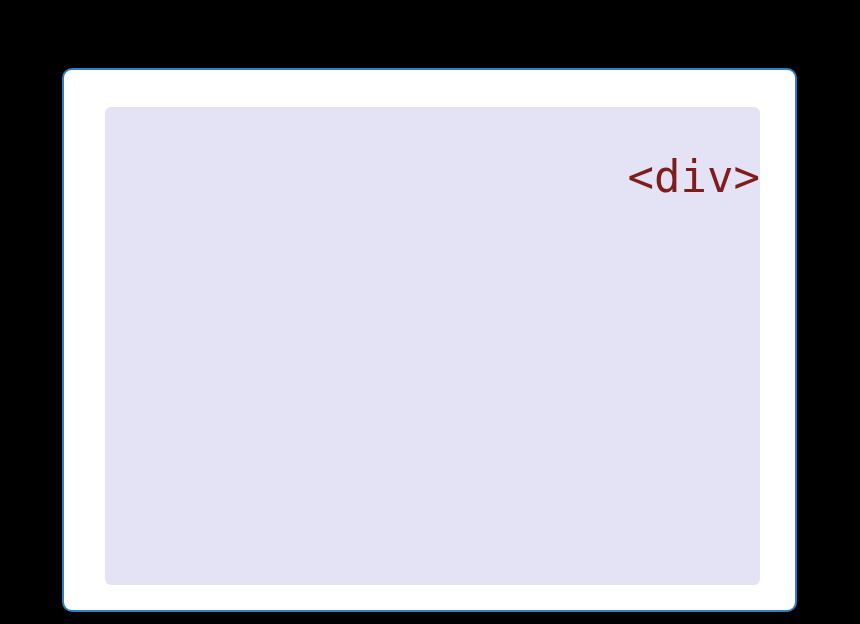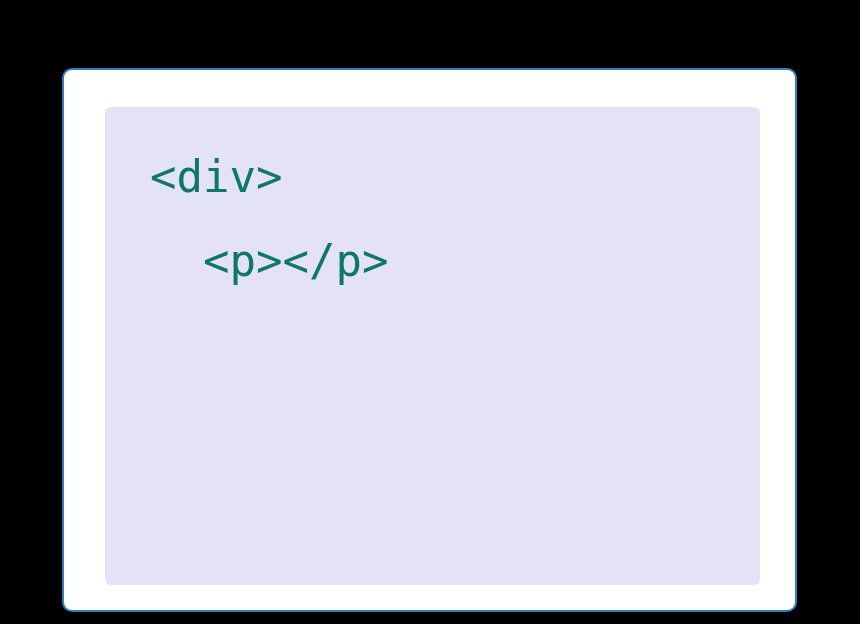--- a/index.html
+++ b/index.html
@@ -35,26 +35,26 @@
     border-radius: 6px;
     box-sizing: border-box;
     padding: 28px 0 0 45px;
     overflow: hidden;
   }
   .code-line {
     white-space: pre;
     font-family: "DejaVu Sans Mono", monospace;
     font-size: 44px;
     line-height: 84px;
-    color: #0f766e;
+    color: #7f1d1d;
+    text-align: right;
   }
 </style>
 </head>
 <body>
 
 <div class="page">
   <div class="card">
     <div class="code-block">
       <div class="code-line">&lt;div&gt;</div>
-      <div class="code-line">  &lt;p&gt;&lt;/p&gt;</div>
     </div>
   </div>
 </div>
 
 </body></html>

